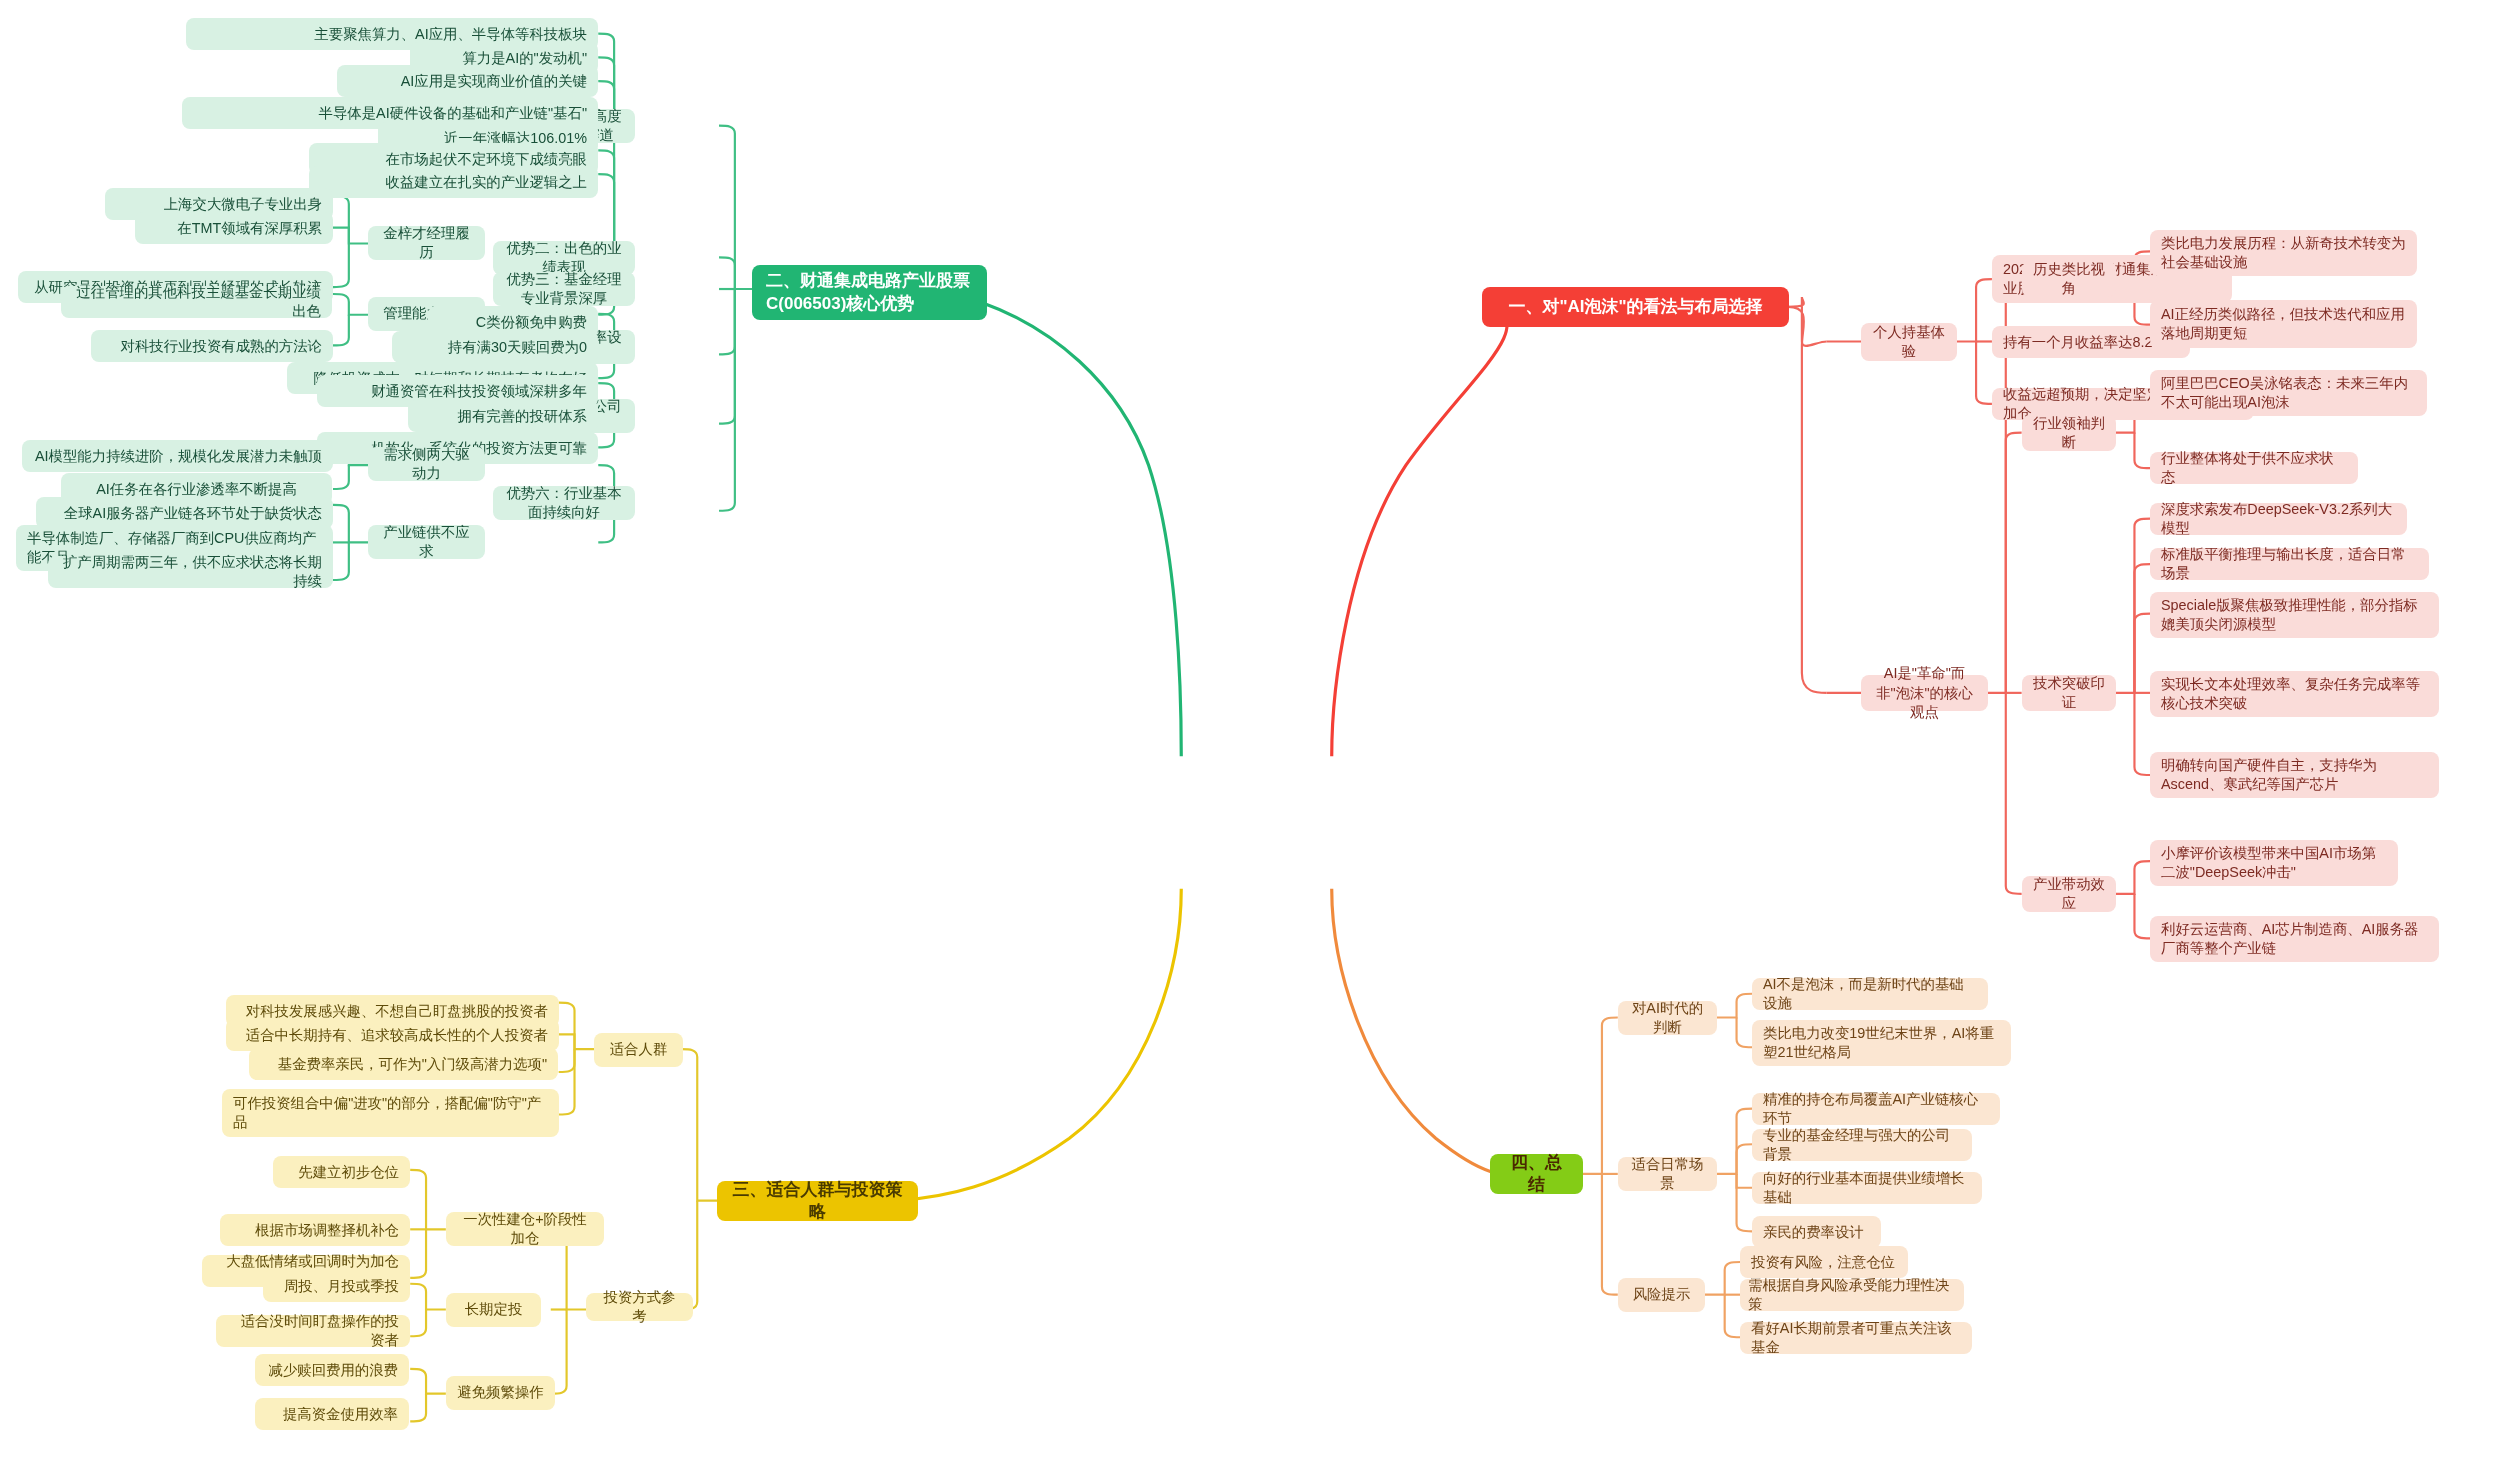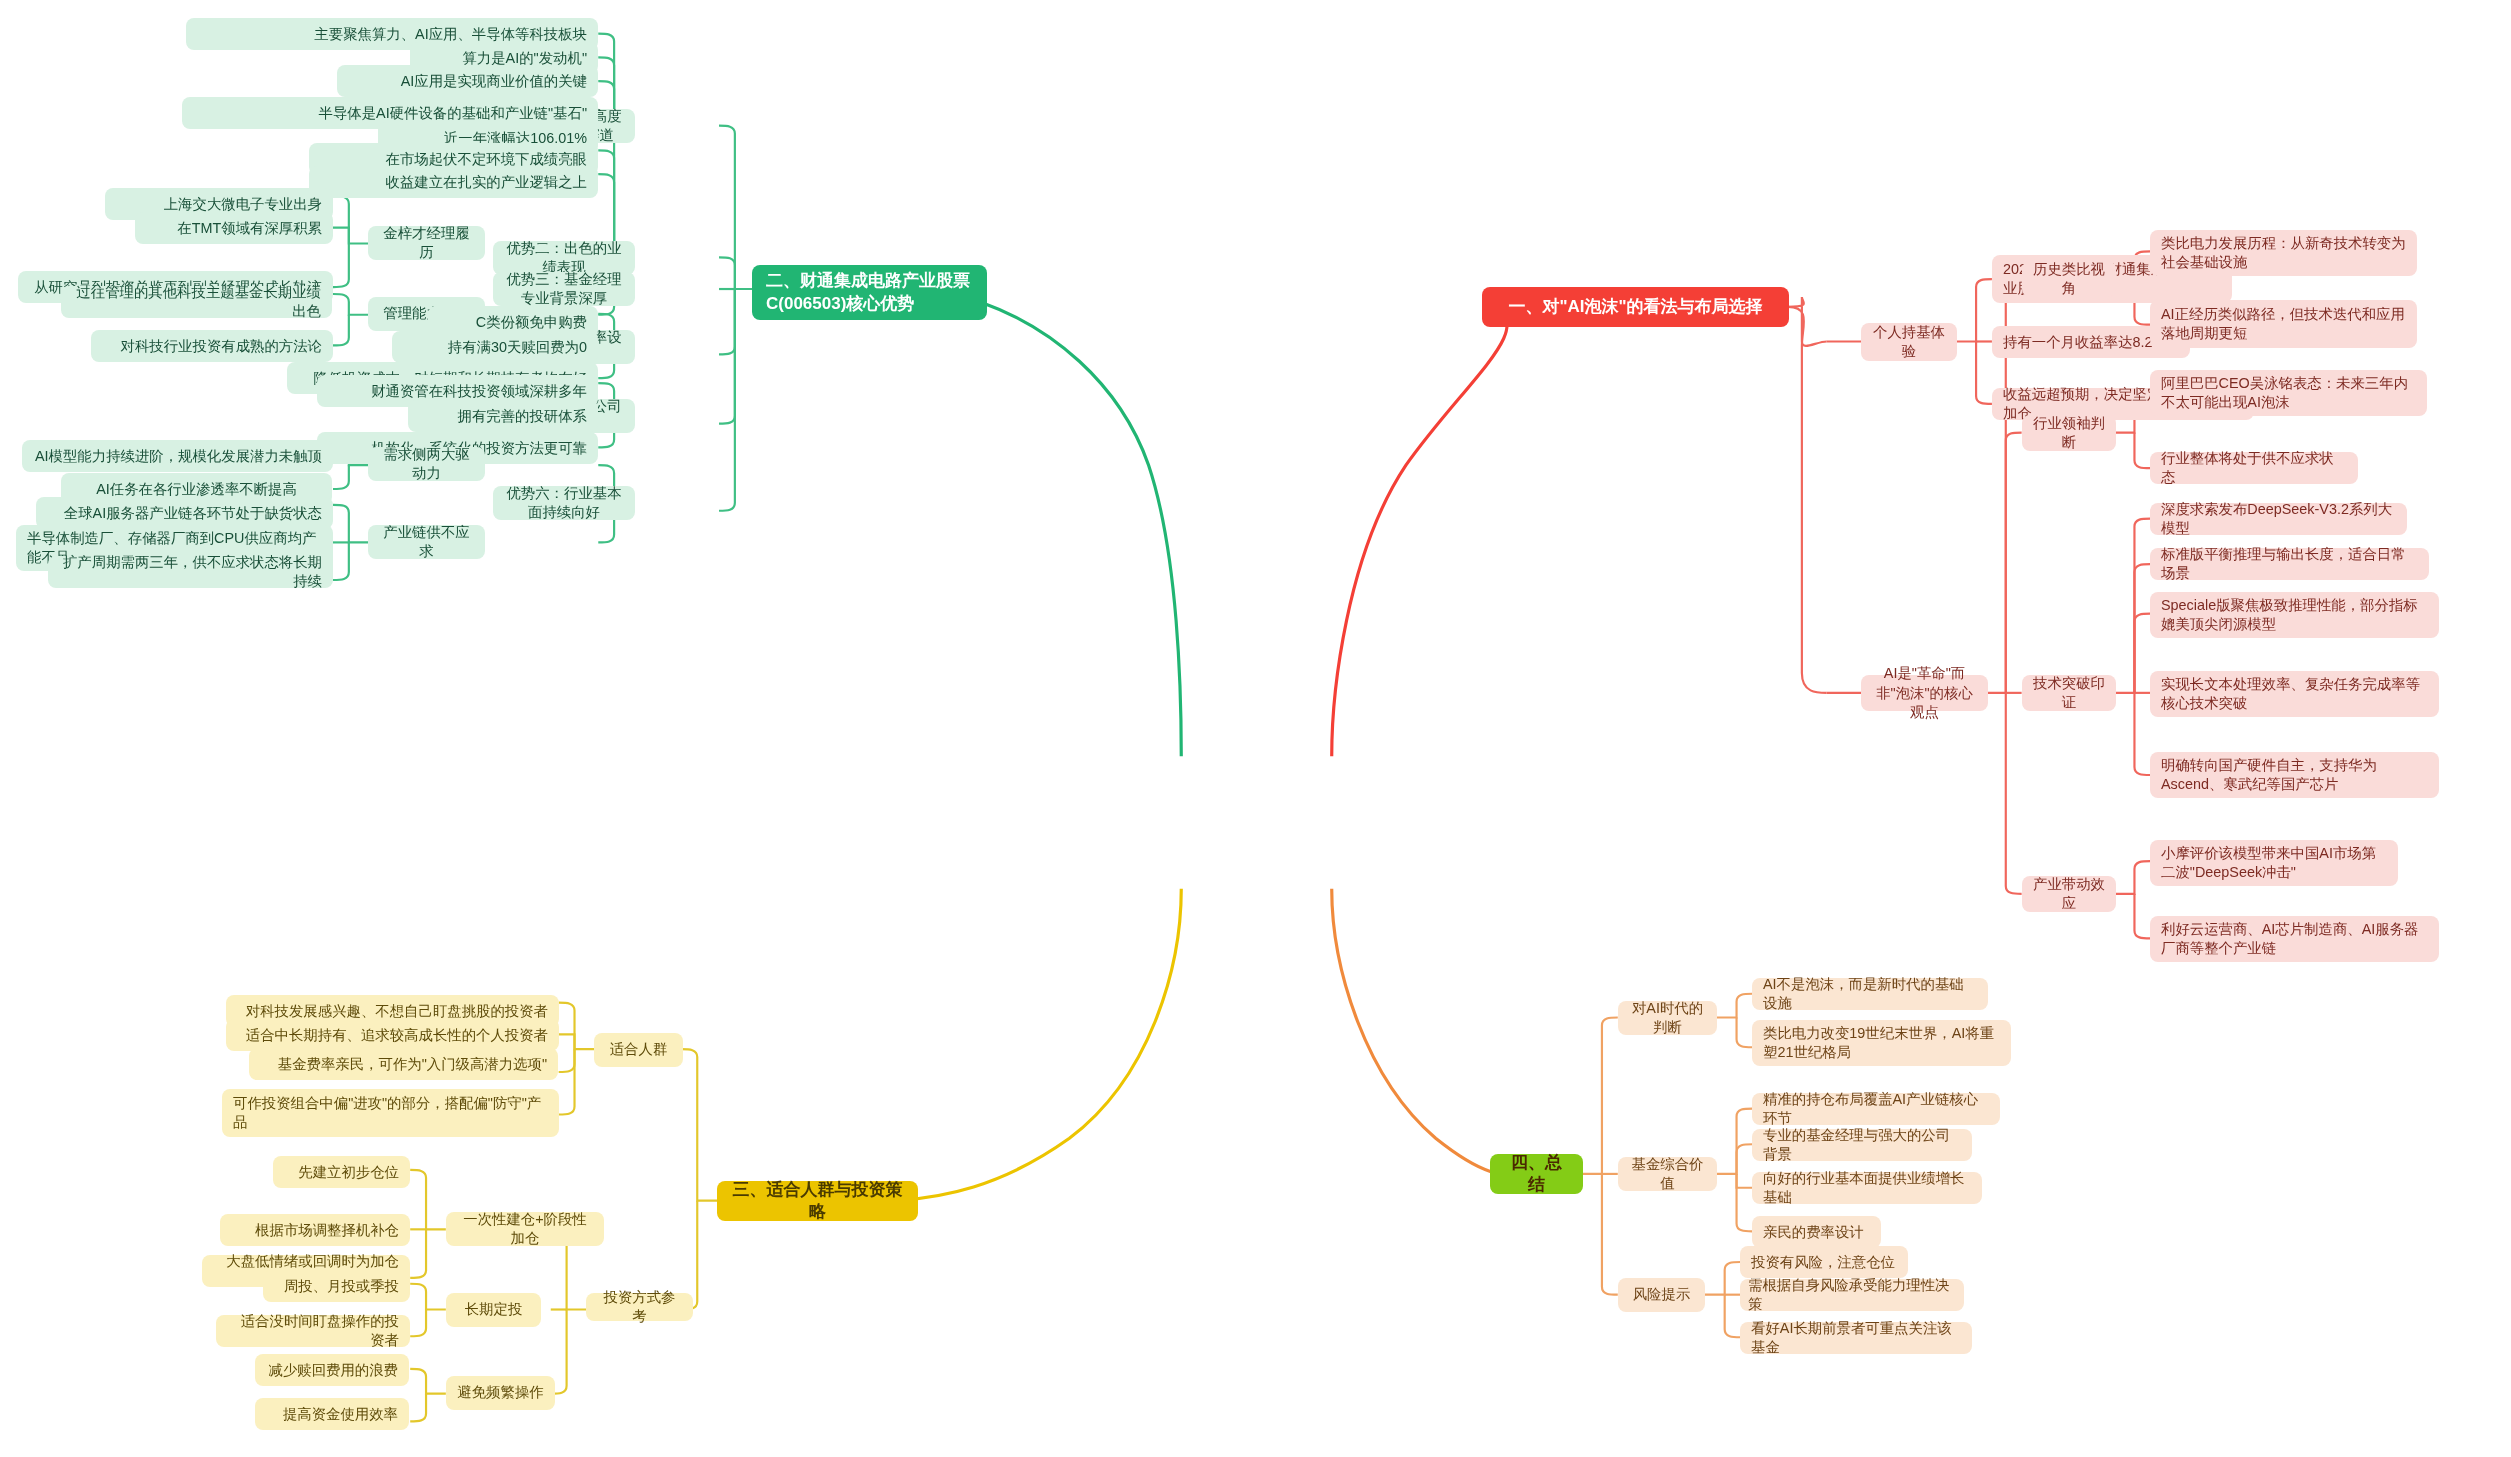--- a/index.html
+++ b/index.html
@@ -418,21 +418,21 @@
     <span>对AI时代的判断</span>
   </div>
   <div class="node b o txt-l" style="left:1752px;top:978px;width:236px;height:32px;">
     <span>AI不是泡沫，而是新时代的基础设施</span>
   </div>
   <div class="node b o txt-l" style="left:1752px;top:1020px;width:259px;height:46px;">
     <span>类比电力改变19世纪末世界，AI将重塑21世纪格局</span>
   </div>
 
   <div class="node b o txt-c" style="left:1618px;top:1157px;width:99px;height:34px;">
-    <span>基金综合价值</span>
+    <span>适合日常场景</span>
   </div>
   <div class="node b o txt-l" style="left:1752px;top:1093px;width:248px;height:32px;">
     <span>精准的持仓布局覆盖AI产业链核心环节</span>
   </div>
   <div class="node b o txt-l" style="left:1752px;top:1129px;width:220px;height:32px;">
     <span>专业的基金经理与强大的公司背景</span>
   </div>
   <div class="node b o txt-l" style="left:1752px;top:1172px;width:230px;height:32px;">
     <span>向好的行业基本面提供业绩增长基础</span>
   </div>

